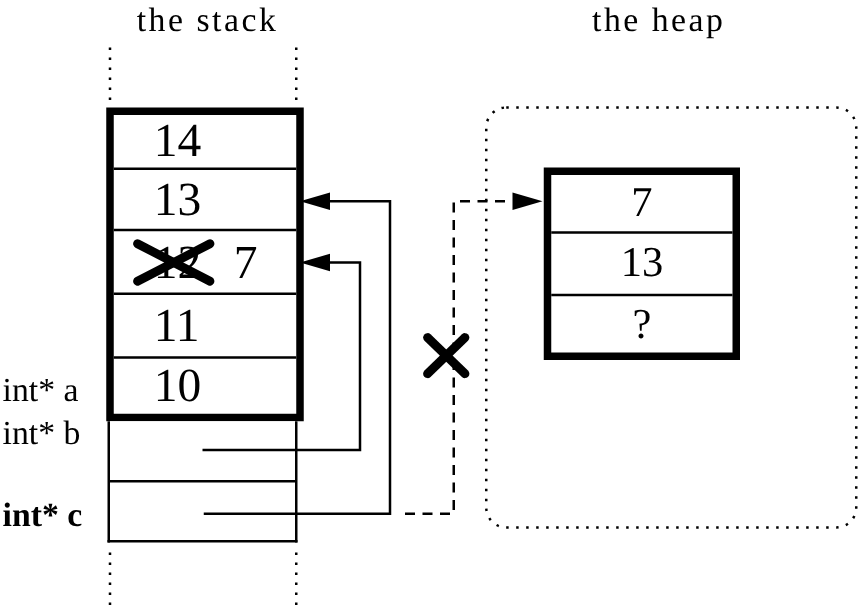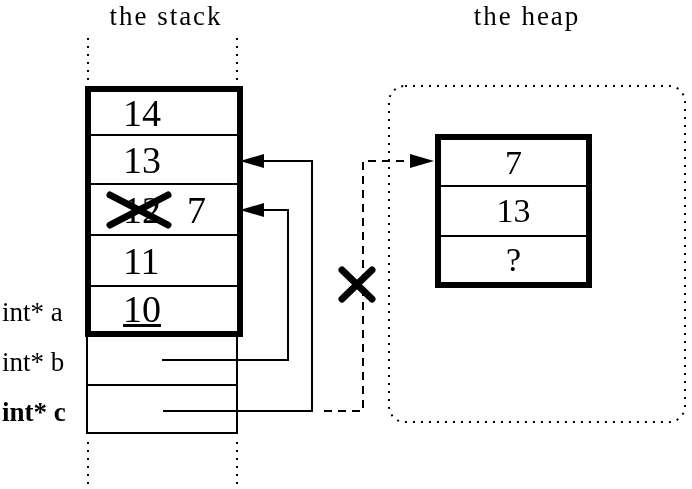--- a/index.html
+++ b/index.html
@@ -45,21 +45,21 @@
     align-items: center;
     padding-left: 32px;
     font-size: 38px;
     box-sizing: border-box;
   }
   .s-row + .s-row { border-top: 2px solid #000; }
   .s-row-0 { height: 42px; }
   .s-row-1 { height: 49px; }
   .s-row-2 { height: 51px; }
   .s-row-3 { height: 51px; }
-  .s-row-4 { flex: 1; text-decoration: underline; }
+  .s-row-4 { flex: 1; }
   .new-val { margin-left: 26px; }
 
   
   .below-box {
     position: absolute;
     left: 86px; top: 337px;
     width: 152px; height: 97px;
     border-left: 2px solid #000;
     border-right: 2px solid #000;
     border-bottom: 2px solid #000;
@@ -72,21 +72,21 @@
   .var-label {
     position: absolute;
     left: 2px;
     height: 32px;
     line-height: 32px;
     font-size: 27px;
     white-space: nowrap;
     text-align: right;
   }
   .var-a { top: 296px; }
-  .var-b { top: 346px; }
+  .var-b { top: 330px; }
   .var-c { top: 396px; font-weight: bold; }
 
   
   .heap-box {
     position: absolute;
     left: 435px; top: 134px;
     width: 157px; height: 154px;
     border: 6px solid #000;
     box-sizing: border-box;
     display: flex;

